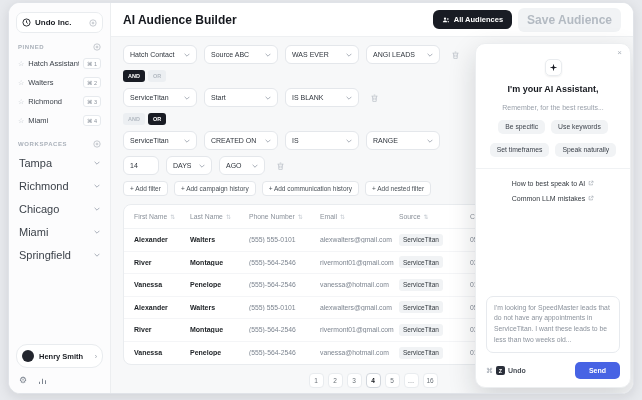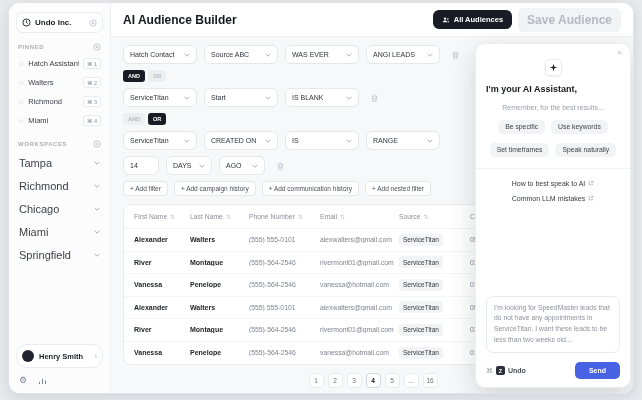--- a/index.html
+++ b/index.html
@@ -97,21 +97,21 @@
   
   .panel {
     position: absolute; top: 40px; right: 2px; bottom: 5px; width: 156px;
     background: #fff; border: 1px solid #eceef0; border-radius: 10px;
     box-shadow: 0 10px 28px rgba(20,22,30,.16);
     display: flex; flex-direction: column; padding: 10px 10px 8px; z-index: 5;
   }
   .close-x { position: absolute; top: 5px; right: 8px; font-size: 8px; color: #aab1ba; cursor: pointer; line-height: 1; }
   .ai-icon { width: 17px; height: 17px; border: 1px solid #e9ecef; border-radius: 5px; box-shadow: 0 1px 2px rgba(0,0,0,.07); display: flex; align-items: center; justify-content: center; margin: 5px auto 7px; color: #191c24; }
   .ai-icon svg { width: 9px; height: 9px; }
-  .ai-title { font-size: 9px; font-weight: bold; color: #15181e; line-height: 1.4; }
+  .ai-title { font-size: 9px; font-weight: bold; color: #15181e; text-align: center; line-height: 1.4; }
   .ai-sub { font-size: 7px; color: #9aa1ab; text-align: center; margin-top: 8px; }
   .chips { display: flex; justify-content: center; gap: 6px; margin-top: 9px; }
   .chip { background: #f1f3f5; border-radius: 5px; padding: 3.5px 7px; font-size: 6.8px; color: #3d434c; white-space: nowrap; cursor: pointer; }
   .divider { border-top: 1px solid #f0f2f4; margin: 11px -10px 0; }
   .links { display: flex; flex-direction: column; align-items: center; gap: 8px; margin-top: 11px; }
   .help-link { font-size: 7px; color: #343a40; display: flex; gap: 3px; align-items: center; cursor: pointer; }
   .ext-ico { width: 6px; height: 6px; color: #9aa1ab; }
   .panel-spacer { flex: 1; }
   .prompt { border: 1px solid #e7eaee; border-radius: 7px; padding: 6px 7px; font-size: 6.8px; color: #8c939d; line-height: 1.6; background: #fff; cursor: text; }
   .panel-footer { display: flex; align-items: center; justify-content: space-between; margin-top: 9px; }

